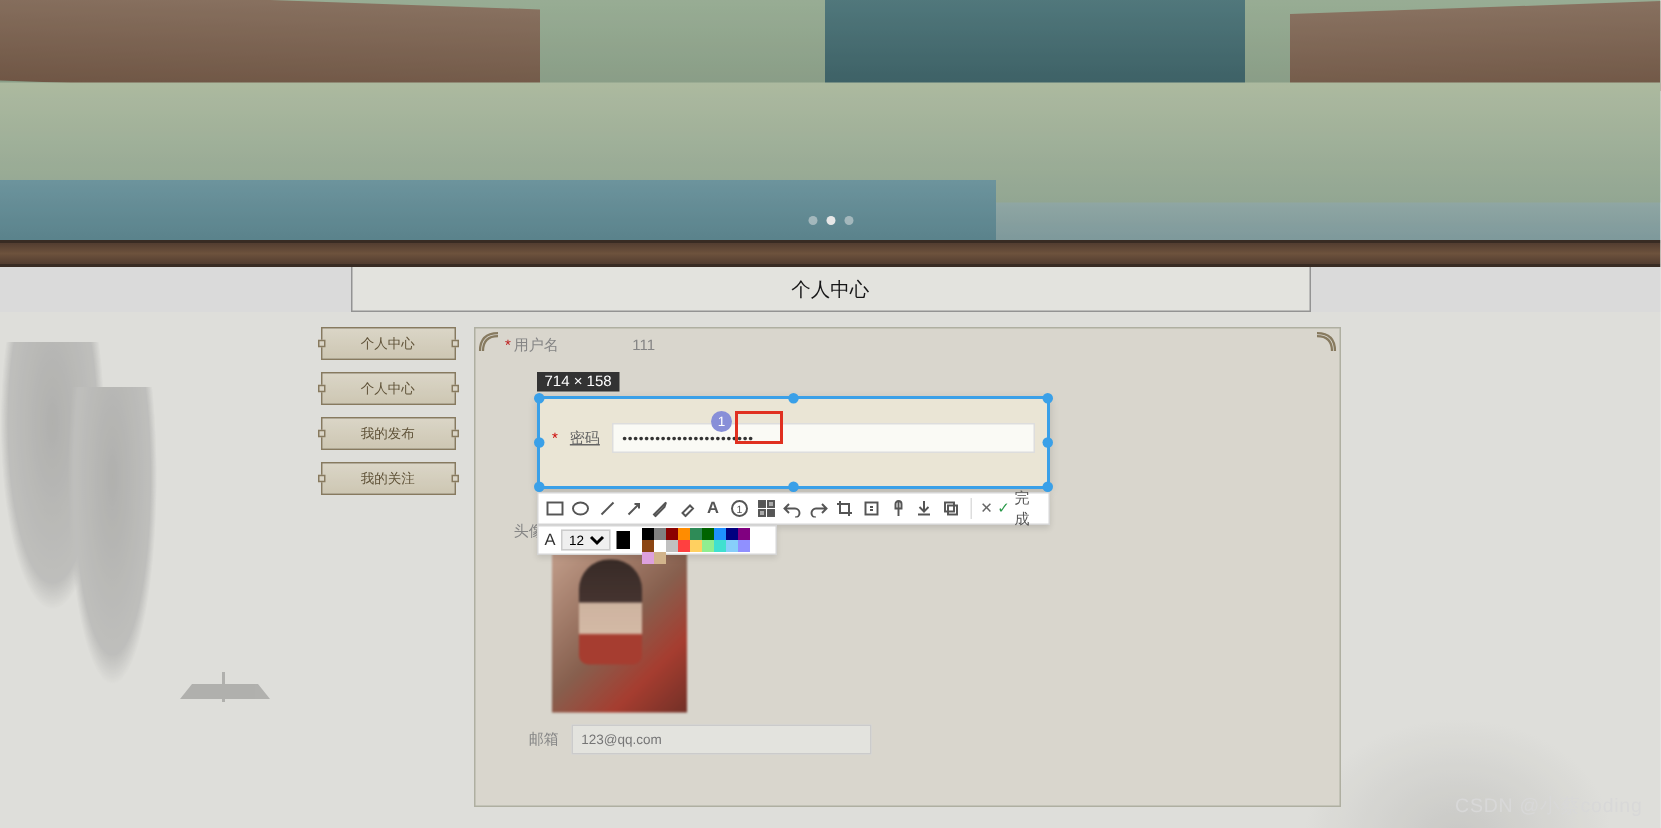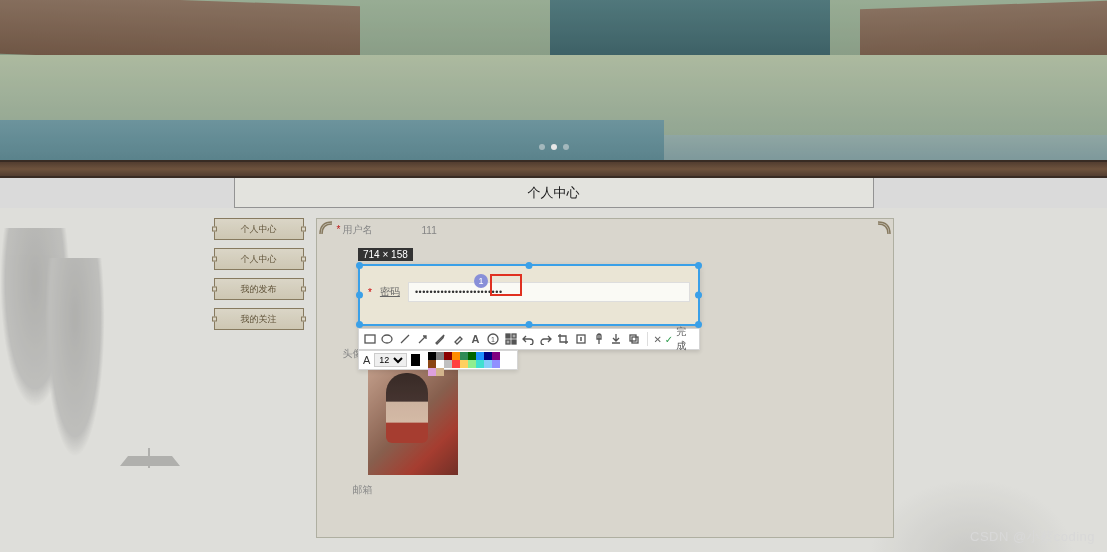--- a/index.html
+++ b/index.html
@@ -142,20 +142,21 @@
         <span class="val">111</span>
       </div>
 
       <div style="height:80px"></div>
 
       <div class="avatar-lbl"><span style="margin-left:10px">头像</span></div>
       <div class="avatar-img"></div>
 
       <div class="email-row">
         <span class="lbl">邮箱</span>
+        <input class="email-input" placeholder="123@qq.com" style="">
       </div>
     </div>
   </div>
 </div>
 
 <div class="overlay-dim"></div>
 
 <div class="shot-dim">714 × 158</div>
 <div class="shot-sel">
   <div class="shot-handle h-tl"></div>

